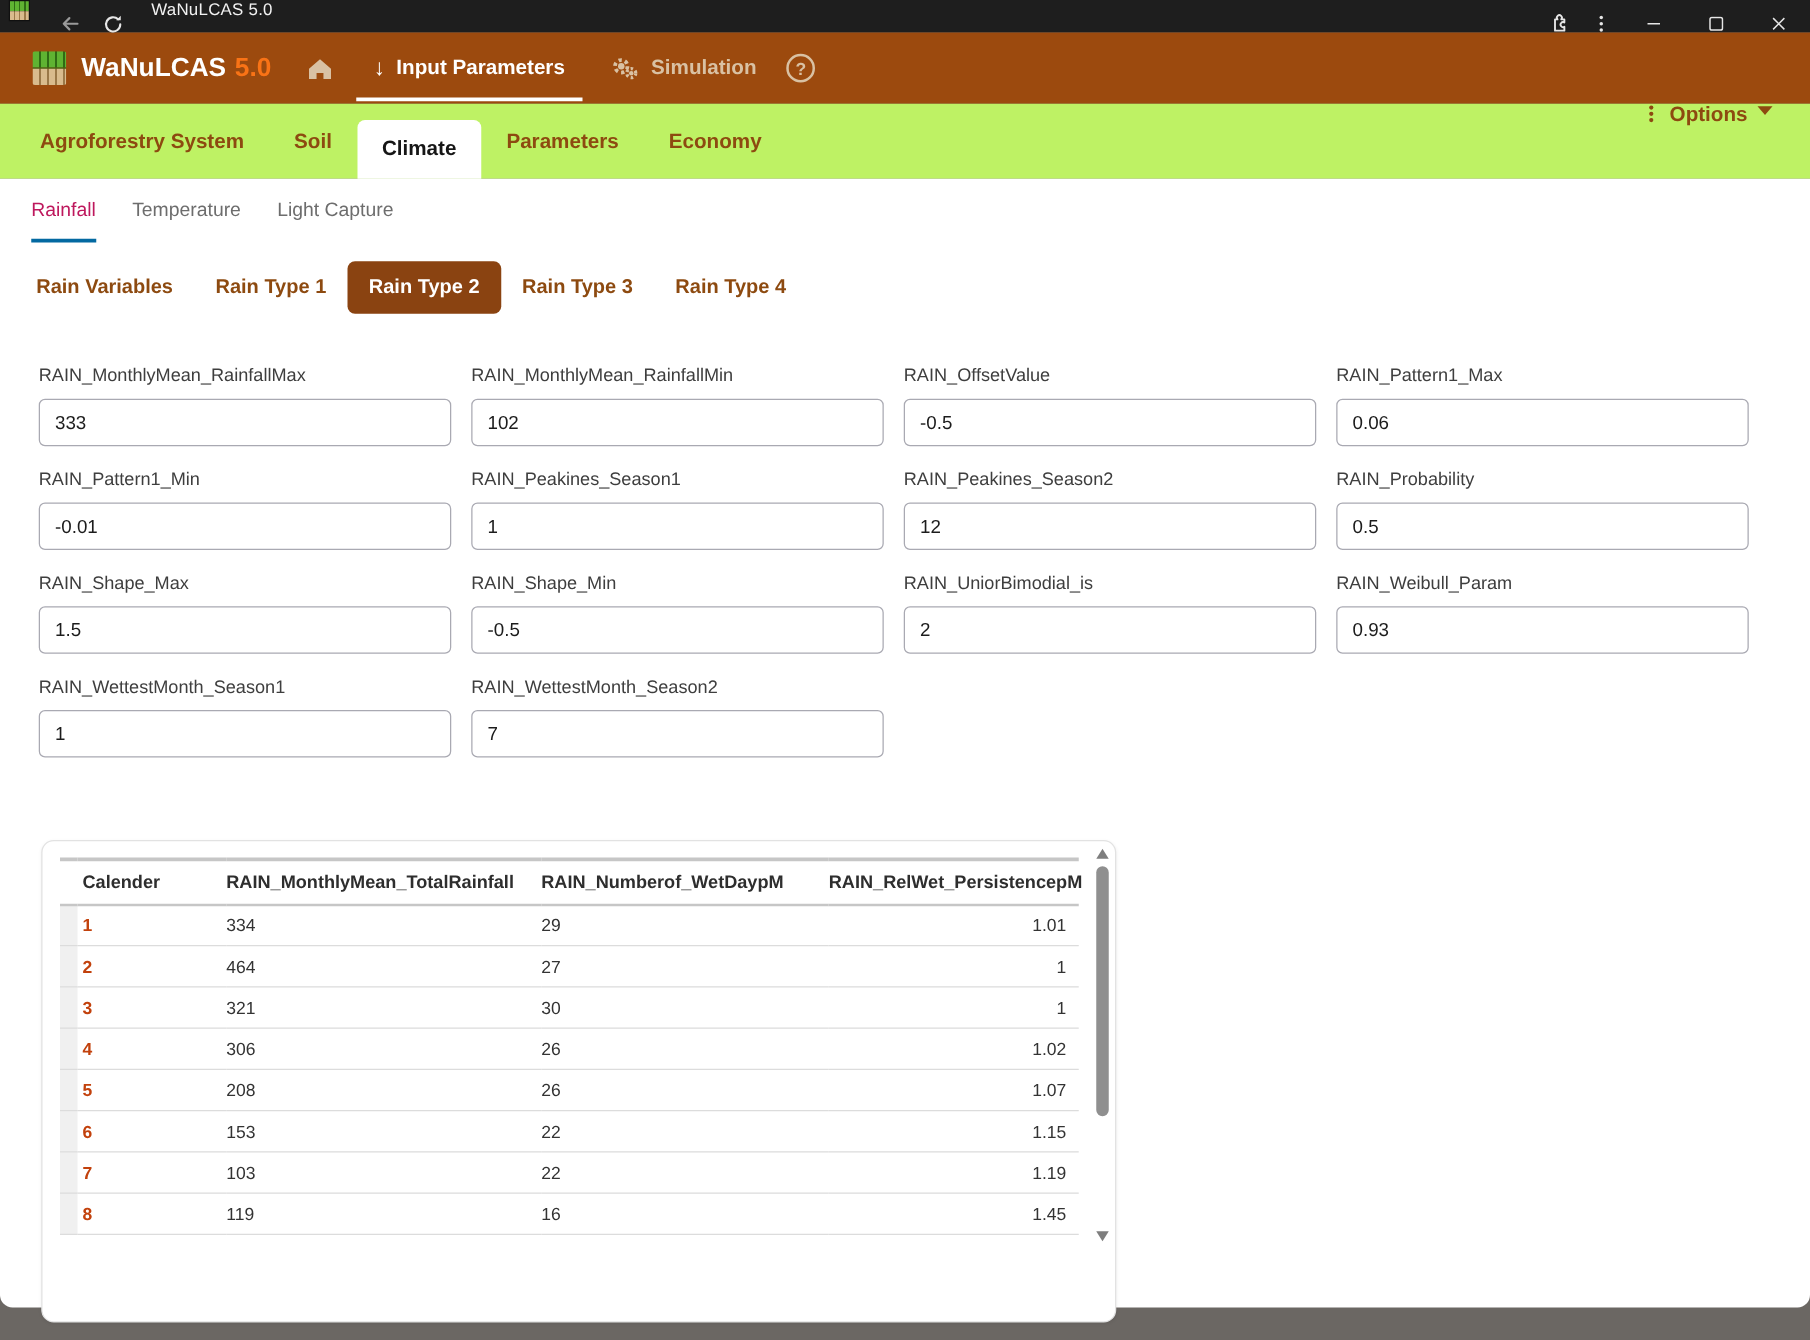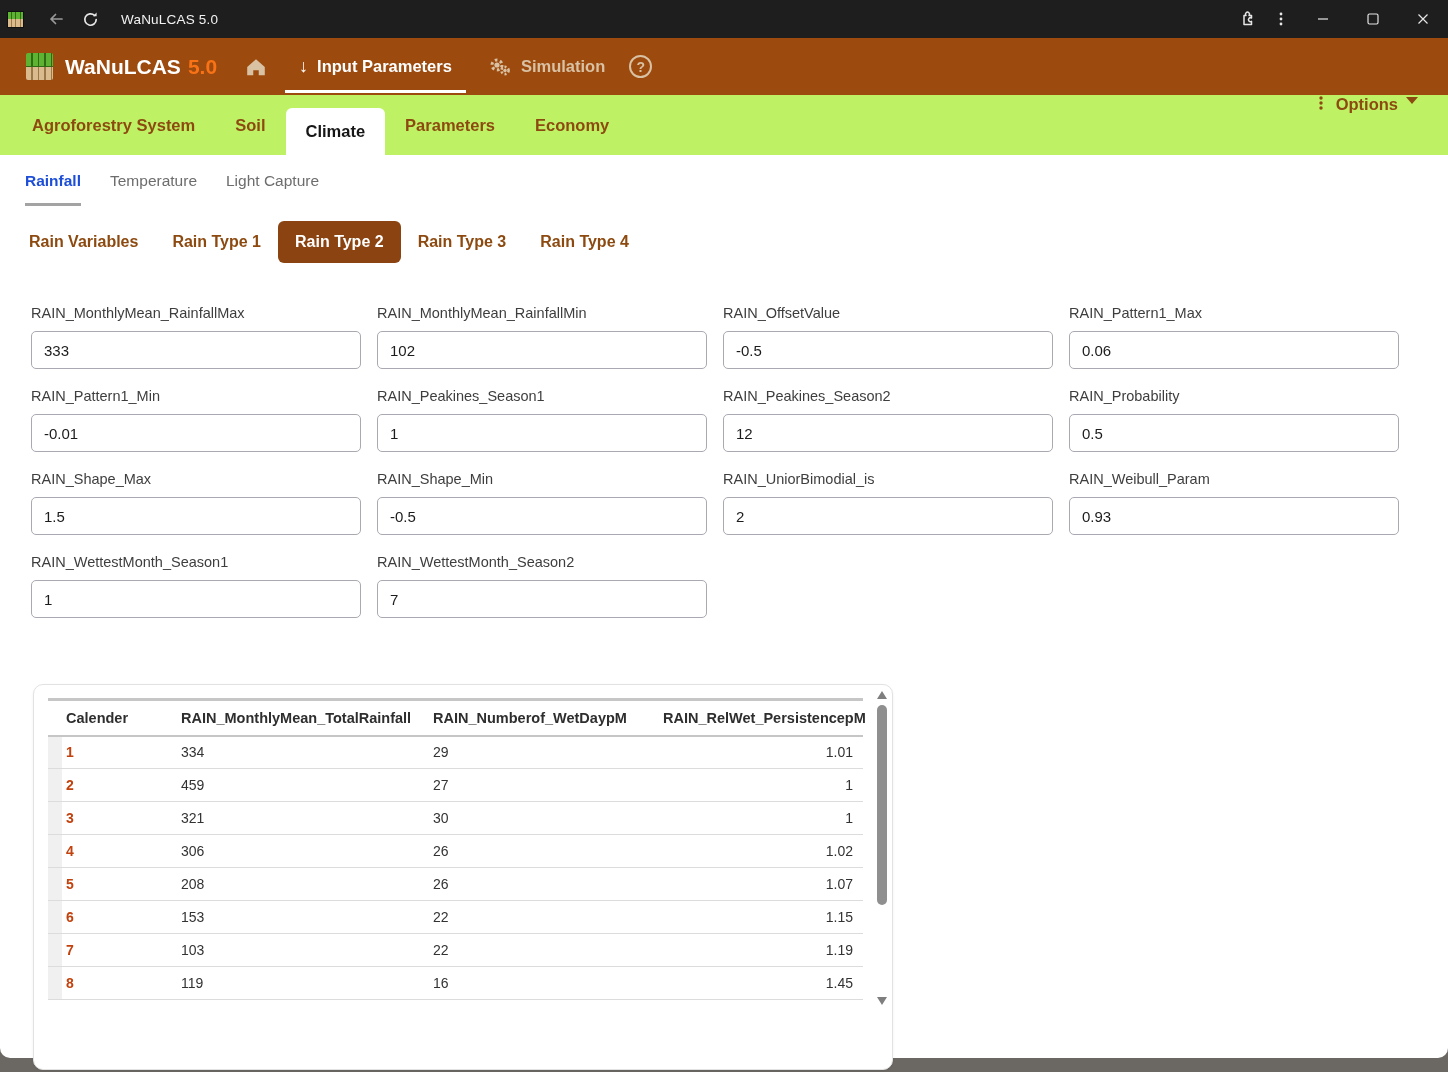--- a/index.html
+++ b/index.html
@@ -1,20 +1,20 @@
 <!DOCTYPE html>
 <html><head>
 <meta charset="utf-8">
 <style>
   * { margin:0; padding:0; box-sizing:border-box; }
   html,body { width:1448px; height:1072px; overflow:hidden; }
   body { background:#6b6763; font-family:"Liberation Sans", sans-serif; }
 
   
-  .titlebar { height:38px; background:#1e1e1e; display:flex; align-items:center; }
+  .titlebar { height:26px; background:#1e1e1e; display:flex; align-items:flex-start; }
   .tb-appicon { width:17px; height:17px; margin-left:7px; border:1px solid #101010; }
   .tb-appicon .half { height:50%; }
   .tb-appicon .g { background:repeating-linear-gradient(90deg,#5fb332 0 3.2px,#2f6b14 3.2px 4.2px); }
   .tb-appicon .t { background:repeating-linear-gradient(90deg,#d9bb8d 0 3.2px,#9a7848 3.2px 4.2px); }
   .tb-btn { width:34px; height:38px; display:flex; align-items:center; justify-content:center; }
   .tb-back { margin-left:15px; }
   .tb-title { color:#f2f2f2; font-size:13.5px; margin-left:14px; letter-spacing:.2px; }
   .tb-right { margin-left:auto; display:flex; align-items:center; }
   .tb-win { width:50px; height:38px; display:flex; align-items:center; justify-content:center; }
 
@@ -42,21 +42,21 @@
   .tab { padding:0 20px; height:60px; line-height:60px; color:#8d4a10; font-size:16.5px; font-weight:600; cursor:pointer; white-space:nowrap; }
   .tab.active { background:#ffffff; height:47px; line-height:47px; border-radius:6px 6px 0 0; color:#161616; }
   .options { margin-left:auto; display:flex; align-items:flex-start; gap:8px; height:60px; padding-right:30px; color:#8d4a10; font-size:16.5px; font-weight:600; cursor:pointer; }
   .caret-down { width:0; height:0; border-left:6px solid transparent; border-right:6px solid transparent; border-top:7px solid #8d4a10; margin-top:2px; }
 
   
   .main { position:relative; height:903px; background:#ffffff; border-radius:0 0 10px 10px; }
 
   .subtabs { position:absolute; left:25px; top:11px; display:flex; }
   .subtab { font-size:15.5px; color:#6d6d6d; padding:6px 0 13px 0; margin-right:29px; cursor:pointer; }
-  .subtab.active { color:#1d4ed8; font-weight:700; border-bottom:3px solid #a3a3a3; }
+  .subtab.active { color:#be185d; font-weight:400; border-bottom:3px solid #0369a1; }
 
   .raintabs { position:absolute; left:12px; top:66px; display:flex; align-items:center; }
   .raintab { padding:0 17px; height:42px; line-height:42px; color:#8d4a10; font-size:16px; font-weight:600; cursor:pointer; white-space:nowrap; }
   .raintab.active { background:#8a4311; color:#ffffff; border-radius:6px; }
 
   .formgrid { position:absolute; left:31px; top:150px; display:grid;
               grid-template-columns:repeat(4, 330px); column-gap:16px; row-gap:19px; }
   .field label { display:block; font-size:14.5px; color:#3e3e3e; margin-bottom:10px; }
   .field input { width:330px; height:38px; border:1px solid #a9a9b2; border-radius:5px;
                  padding:0 12px; font-size:15px; color:#1c1c1c; font-family:"Liberation Sans", sans-serif; outline:none; background:#fff; }
@@ -283,21 +283,21 @@
         <tr>
           <td class="gut"></td>
             <td class="rnum">1</td>
           <td>334</td>
           <td>29</td>
           <td class="num">1.01</td>
         </tr>
         <tr>
           <td class="gut"></td>
             <td class="rnum">2</td>
-          <td>459</td>
+          <td>464</td>
           <td>27</td>
           <td class="num">1</td>
         </tr>
         <tr>
           <td class="gut"></td>
             <td class="rnum">3</td>
           <td>321</td>
           <td>30</td>
           <td class="num">1</td>
         </tr>

